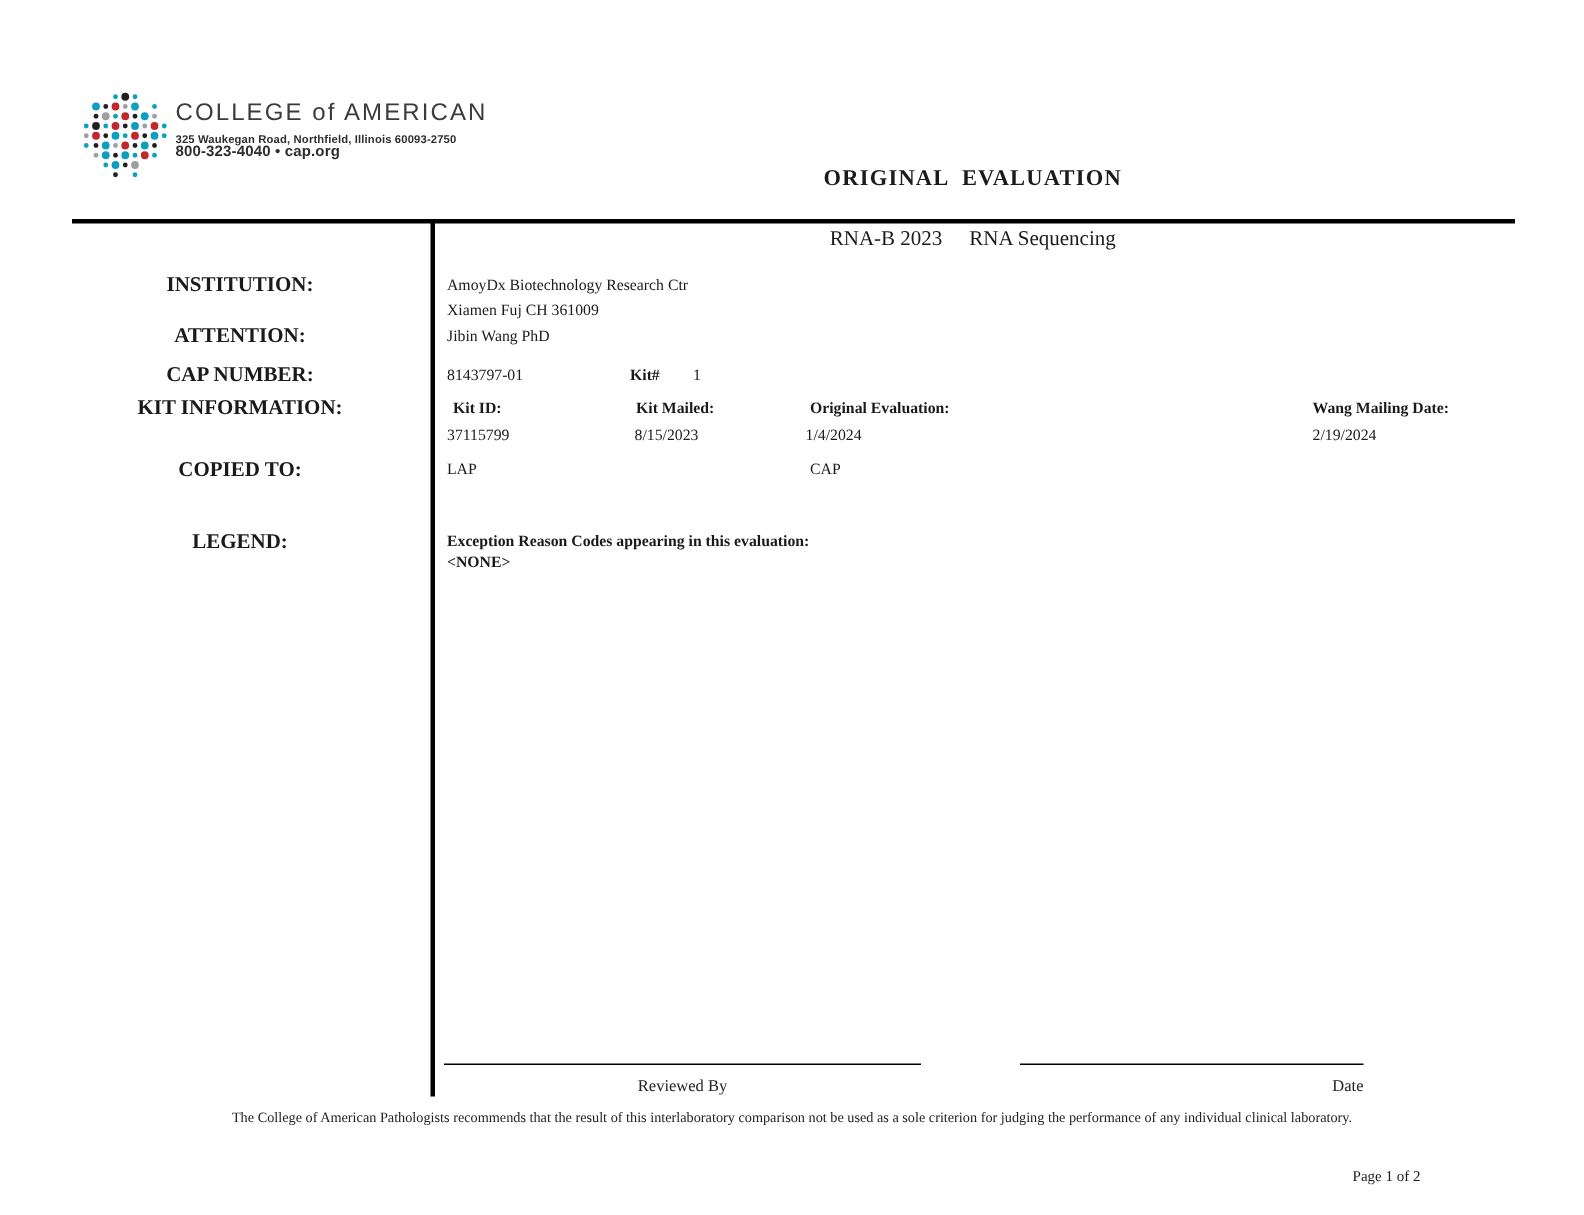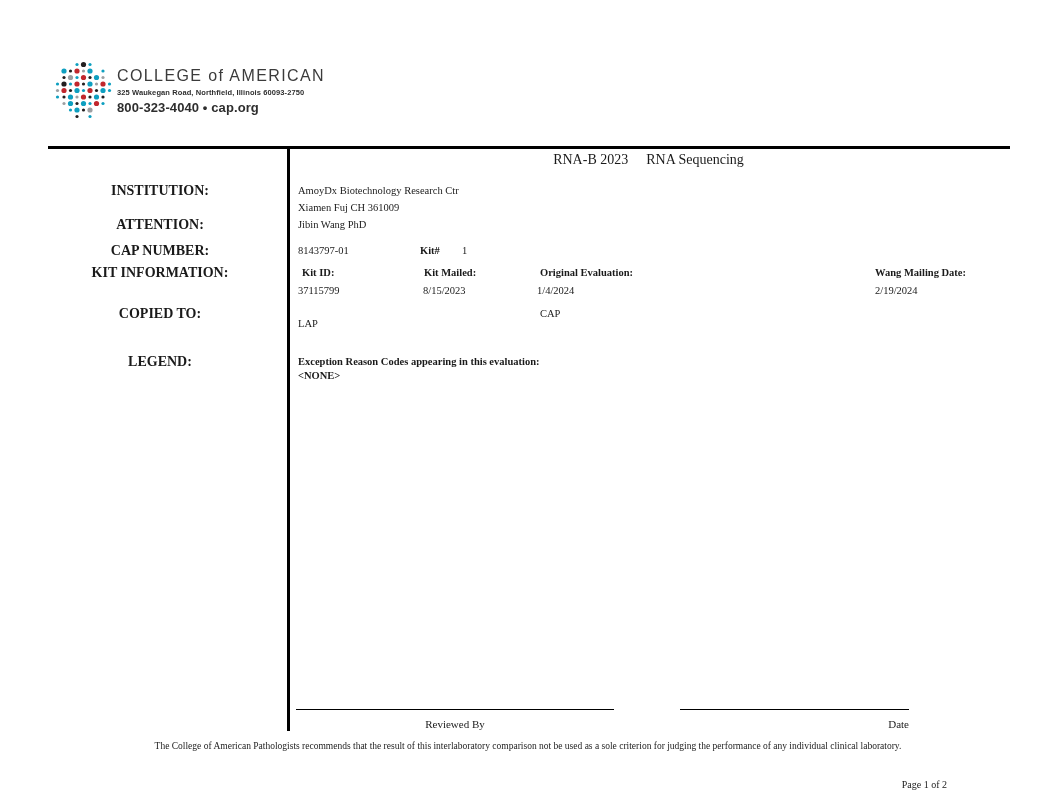--- a/index.html
+++ b/index.html
@@ -5,21 +5,21 @@
   * { margin: 0; padding: 0; box-sizing: border-box; }
   html, body { width: 1056px; height: 810px; background: #ffffff; overflow: hidden; }
   body { font-family: "Liberation Serif", serif; color: #1a1a1a; }
   .page { position: relative; width: 1056px; height: 652px; background: #fff; border-radius: 14px; }
 
   
   .logo-dots { position: absolute; left: 54px; top: 61px; width: 60px; height: 60px; }
   .logo-text { position: absolute; left: 117px; top: 67px; font-family: "Liberation Sans", sans-serif; color: #3b3b3b; }
   .logo-name { font-size: 16px; letter-spacing: 1.4px; line-height: 18px; font-weight: 400; }
   .logo-addr { font-size: 7.5px; font-weight: bold; color: #2e2e2e; letter-spacing: 0.1px; margin-top: 3px; line-height: 9px; }
-  .logo-phone { font-size: 13px; font-weight: bold; color: #2e2e2e; letter-spacing: 0.1px; line-height: 9px; margin-top: 6px; }
+  .logo-phone { font-size: 10px; font-weight: bold; color: #2e2e2e; letter-spacing: 0.1px; line-height: 9px; }
 
   
   .doc-title { position: absolute; left: 287px; top: 111px; width: 723px; text-align: center;
                font-size: 15px; font-weight: bold; letter-spacing: 0.8px; white-space: pre; }
   .rule-top { position: absolute; left: 48px; top: 146px; width: 962px; height: 3px; background: #000; }
   .rule-vert { position: absolute; left: 287px; top: 146px; width: 3px; height: 585px; background: #000; }
   .program-line { position: absolute; left: 287px; top: 152px; width: 723px; text-align: center; font-size: 14px; font-weight: normal; }
   .program-line .gap { display: inline-block; width: 18px; }
 
   
@@ -100,20 +100,21 @@
       <circle cx="36" cy="49" r="2.6" fill="#9D9FA2"></circle>
       <circle cx="23" cy="55.5" r="1.6" fill="#231F20"></circle>
       <circle cx="36" cy="55.5" r="1.6" fill="#0E9FC0"></circle>
     </svg>
   <div class="logo-text">
     <div class="logo-name">COLLEGE of AMERICAN</div>
     <div class="logo-addr">325 Waukegan Road, Northfield, Illinois 60093-2750</div>
     <div class="logo-phone">800-323-4040  •  cap.org</div>
   </div>
 
+  <div class="doc-title">ORIGINAL  EVALUATION</div>
   <div class="rule-top"></div>
   <div class="rule-vert"></div>
   <div class="program-line">
     <span>RNA-B 2023</span><span class="gap"></span><span>RNA Sequencing</span>
   </div>
 
   <div class="lbl" style="top:184px">INSTITUTION:</div>
   <div class="val" style="left:298px; top:184px">AmoyDx Biotechnology Research Ctr</div>
   <div class="val" style="left:298px; top:201px">Xiamen Fuj CH 361009</div>
 
@@ -129,21 +130,21 @@
   <div class="val b" style="left:302px; top:266px">Kit ID:</div>
   <div class="val" style="left:298px; top:284px">37115799</div>
   <div class="val b" style="left:424px; top:266px">Kit Mailed:</div>
   <div class="val" style="left:423px; top:284px">8/15/2023</div>
   <div class="val b" style="left:540px; top:266px">Original Evaluation:</div>
   <div class="val" style="left:537px; top:284px">1/4/2024</div>
   <div class="val b" style="left:875px; top:266px">Wang Mailing Date:</div>
   <div class="val" style="left:875px; top:284px">2/19/2024</div>
 
   <div class="lbl" style="top:307px">COPIED TO:</div>
-  <div class="val" style="left:298px; top:317px">LAP</div>
+  <div class="val" style="left:298px; top:307px">LAP</div>
   <div class="val" style="left:540px; top:307px">CAP</div>
 
   <div class="lbl" style="top:355px">LEGEND:</div>
   <div class="val b" style="left:298px; top:355px">Exception Reason Codes appearing in this evaluation:</div>
   <div class="val b" style="left:298px; top:369px">&lt;NONE&gt;</div>
 
   <div class="sig sig-left">
     <span>Reviewed By</span>
   </div>
   <div class="sig sig-right">

